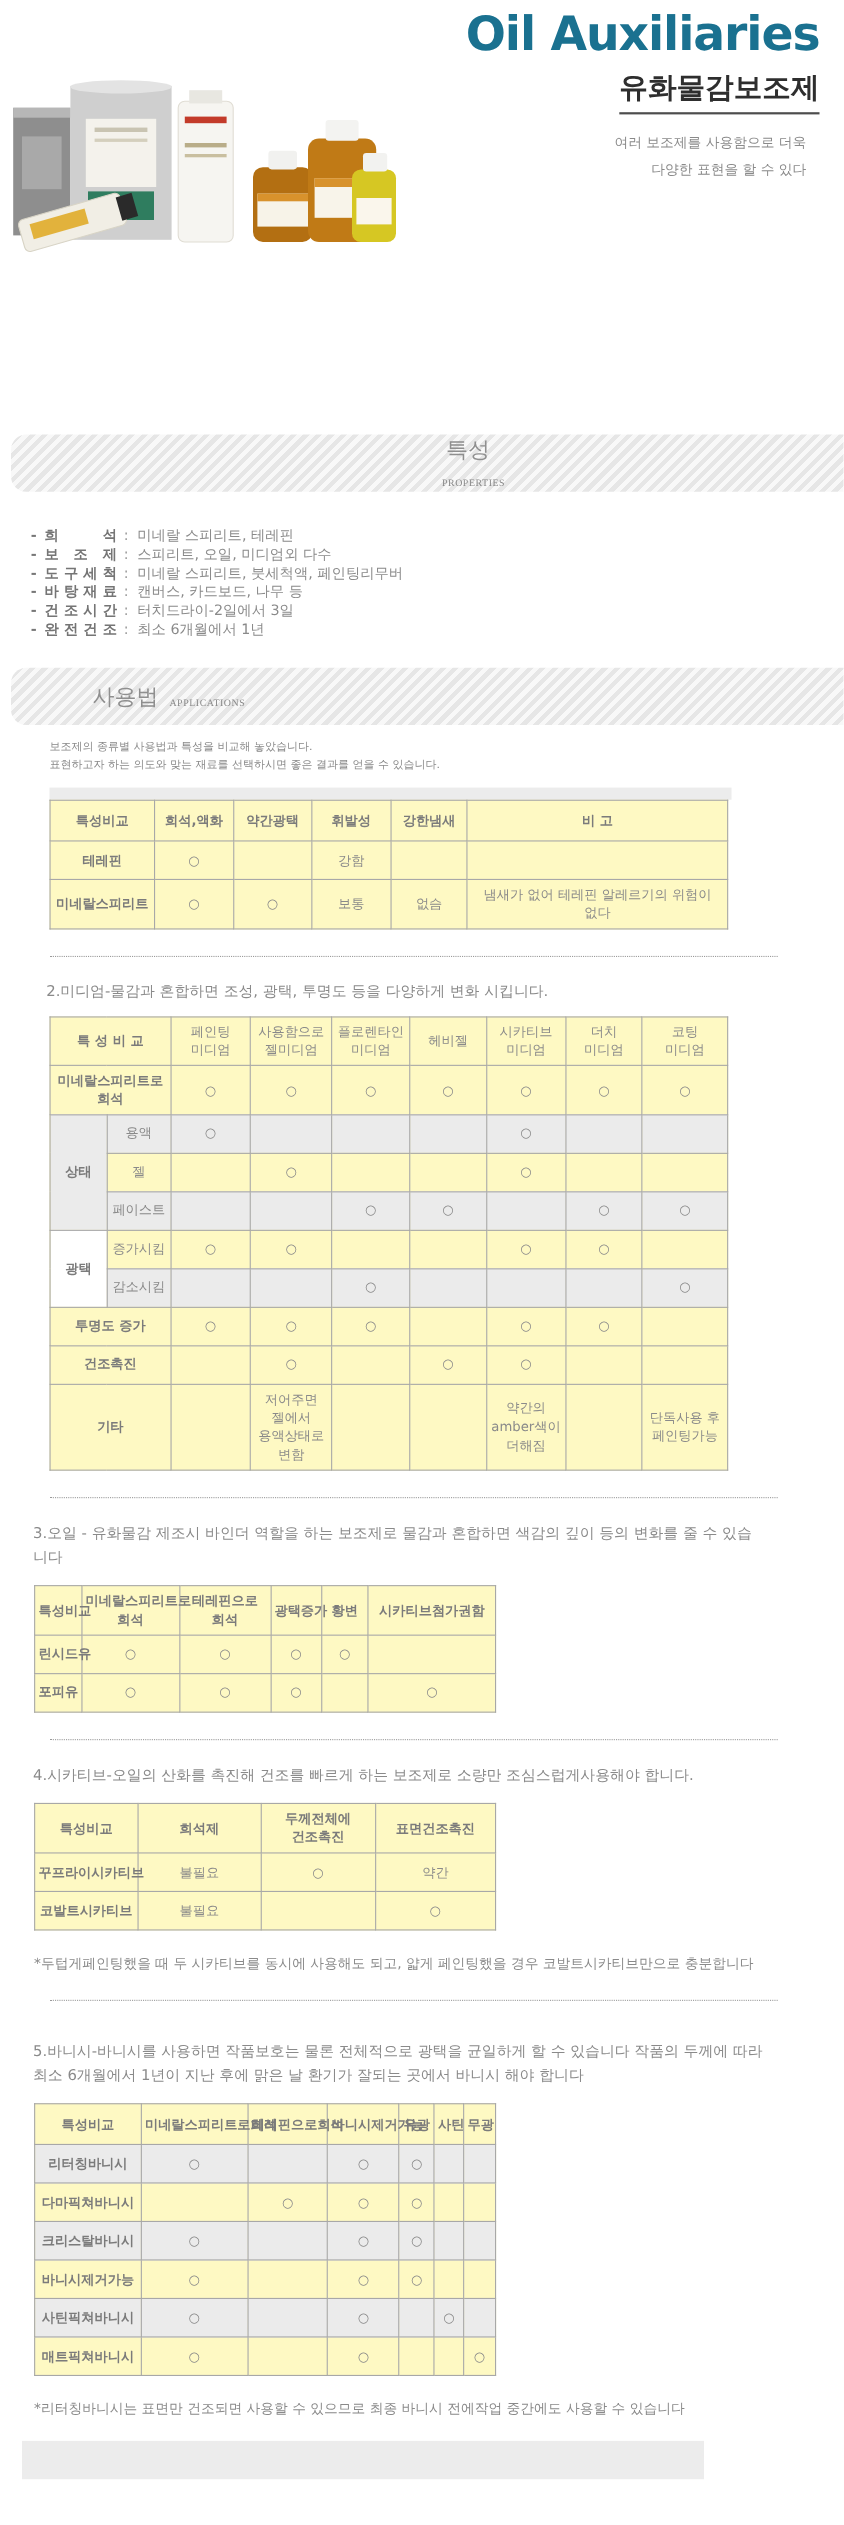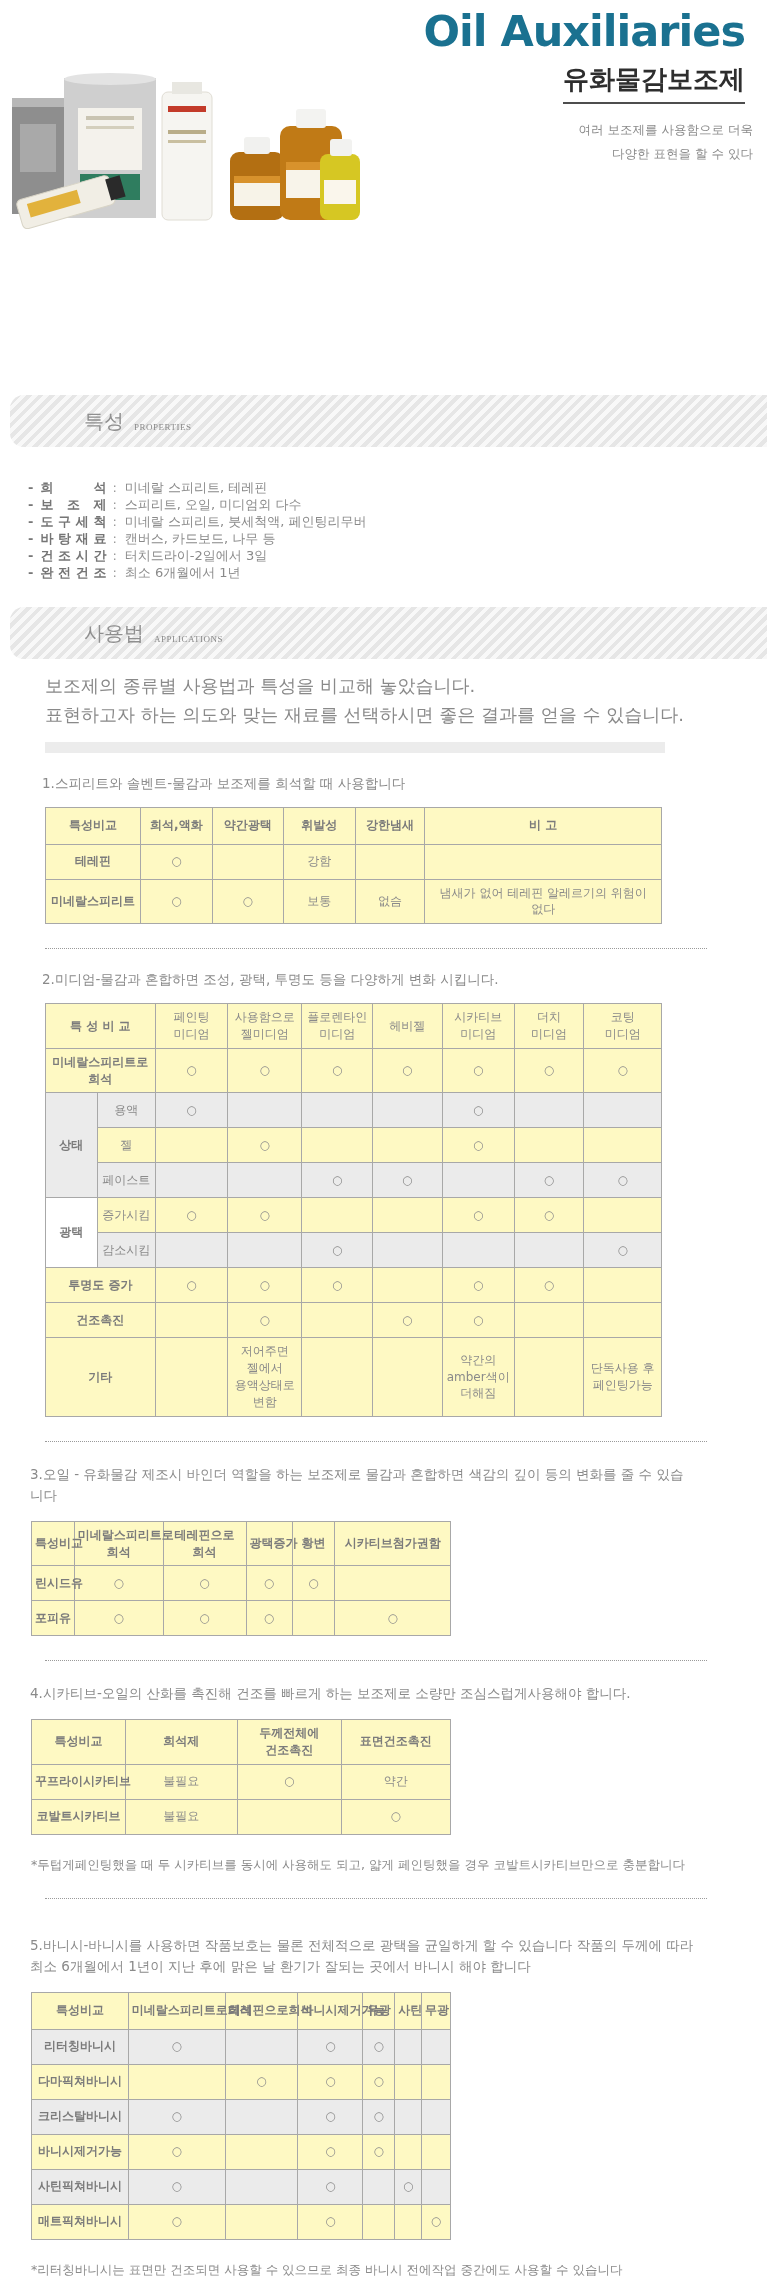--- a/index.html
+++ b/index.html
@@ -3,42 +3,42 @@
 <meta charset="utf-8">
 <style>
   html,body{margin:0;padding:0;background:#fff;}
   body{width:767px;font-family:"DejaVu Sans","Liberation Sans",sans-serif;color:#898989;}
   .page{position:relative;width:767px;overflow:hidden;}
 
   
   .hero{position:relative;height:250px;}
   .hero-title{position:absolute;top:6px;right:22px;font-size:43px;font-weight:bold;color:#1a7190;letter-spacing:-1px;}
   .hero-sub{position:absolute;top:62px;right:22px;font-size:26px;font-weight:bold;color:#2e2e2e;border-bottom:2px solid #4d4d4d;padding-bottom:5px;}
-  .hero-tag{position:absolute;top:118px;right:14px;text-align:right;font-size:12.5px;color:#8a8a8a;line-height:1.9;margin:0;}
+  .hero-tag{position:absolute;top:118px;right:34px;text-align:right;font-size:12.5px;color:#8a8a8a;line-height:1.9;margin:0;}
   .hero-photo{position:absolute;left:0;top:34px;}
 
   
   .stripe{height:52px;margin-left:10px;border-radius:14px 0 0 14px;
     background:repeating-linear-gradient(135deg,#f8f8f8 0 4px,#e6e6e6 4px 8px);
     display:flex;align-items:center;padding-left:74px;box-sizing:border-box;}
-  .stripe.first{margin-top:145px;}
+  .stripe.first{margin-top:145px;flex-direction:column;}
   .stripe.second{margin-top:26px;}
   .stripe-title{font-size:20px;color:#8f8f8f;}
   .stripe-sub{font-size:9px;color:#8a8a8a;margin-left:10px;margin-top:12px;letter-spacing:0.5px;font-family:Liberation Serif, serif;}
 
   
   .props{margin:32px 0 0 28px;font-size:13px;line-height:17px;}
   .prop-line{margin-bottom:0;}
   .dash{color:#777;font-weight:bold;margin-right:7px;}
   .plabel{display:inline-block;width:66px;text-align:justify;text-align-last:justify;font-weight:bold;color:#757575;vertical-align:top;}
   .pcolon{color:#999;margin:0 8px 0 6px;}
   .pvalue{color:#8a8a8a;}
 
   
-  .intro{margin:13px 0 0 45px;font-size:18px;line-height:1.6;}
+  .intro{margin:13px 0 0 45px;font-size:10px;line-height:1.6;}
   .caption{margin:22px 0 14px 42px;font-size:13.5px;color:#8a8a8a;}
   .caption.small-indent{margin-left:30px;max-width:665px;line-height:1.6;}
   .note{margin:22px 0 0 31px;font-size:12.5px;color:#8a8a8a;}
 
   
   .graybar{height:11px;width:620px;margin:12px 0 0 45px;background:#ececec;}
   .graybar.bottom{margin-top:20px;}
   .dotted{border:none;border-top:1px dotted #9a9a9a;margin:24px 60px 0 45px;height:0;}
 
   
@@ -120,21 +120,20 @@
     <span class="stripe-sub">APPLICATIONS</span>
   </div>
 
   <p class="intro">
     <span>보조제의 종류별 사용법과 특성을 비교해 놓았습니다.</span><br>
     <span>표현하고자 하는 의도와 맞는 재료를 선택하시면 좋은 결과를 얻을 수 있습니다.</span>
   </p>
 
   <div class="graybar"></div>
 
-  <p class="caption">1.스피리트와 솔벤트-물감과 보조제를 희석할 때 사용합니다</p>
   <table class="tbl">
       <colgroup>
         <col style="width: 15.4%;">
         <col style="width: 11.7%;">
         <col style="width: 11.5%;">
         <col style="width: 11.7%;">
         <col style="width: 11.3%;">
         <col style="width: 38.4%;">
       </colgroup>
       <thead>

